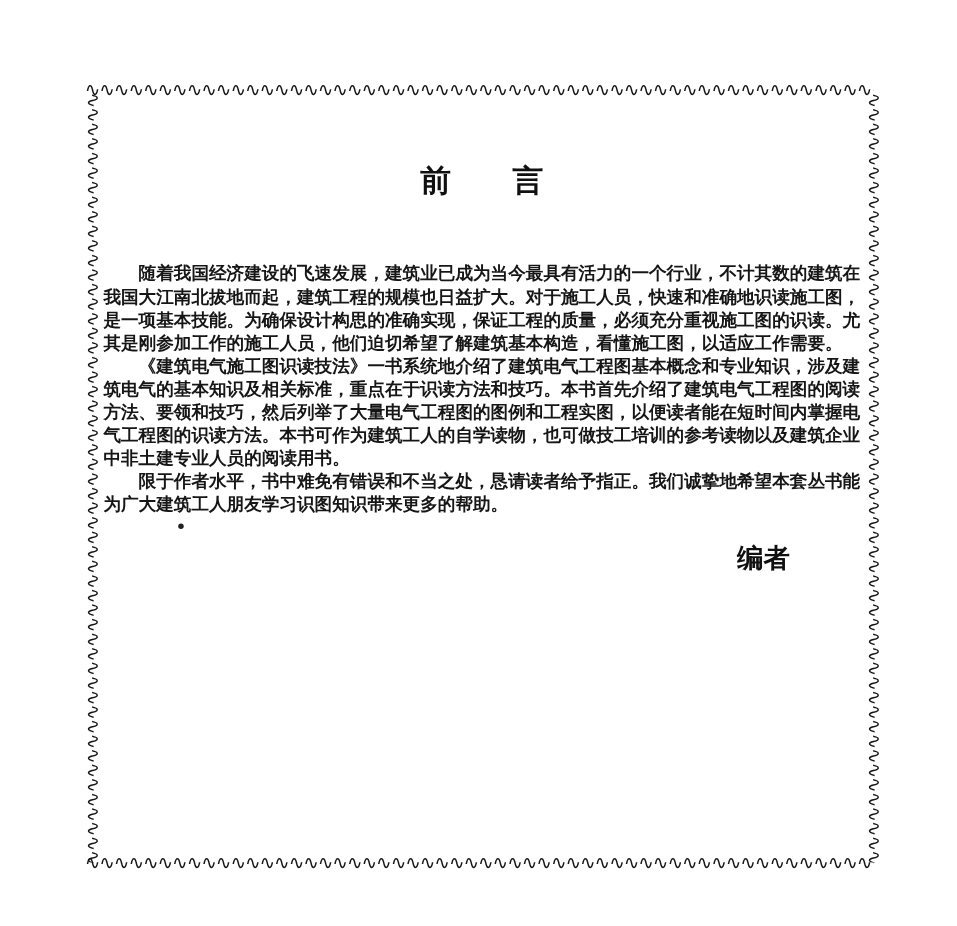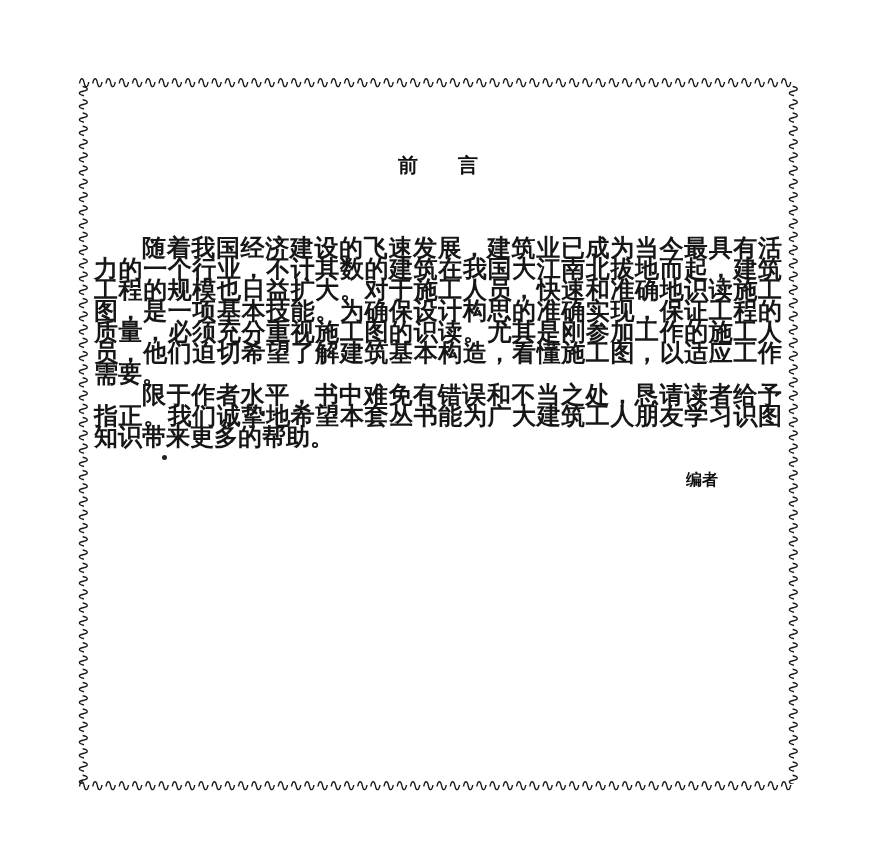--- a/index.html
+++ b/index.html
@@ -38,69 +38,70 @@
 
   .content {
     position: absolute;
     left: 94px;
     top: 148px;
     width: 688px;
   }
   .title {
     margin: 0;
     text-align: center;
-    font-size: 20px;
+    font-size: 28px;
     line-height: 34px;
     font-weight: 700;
     color: #101010;
   }
   .paragraphs {
     margin-top: 56px;
   }
   .paragraphs p {
     margin: 0;
-    font-size: 24px;
+    font-size: 16px;
     line-height: 21px;
     font-weight: 600;
     text-align: justify;
     text-justify: inter-character;
     text-indent: 2em;
     color: #161616;
   }
   .ink-dot {
     width: 5px;
     height: 5px;
     border-radius: 50%;
     background: #222;
     margin: 7px 0 0 68px;
   }
   .signature {
     margin-top: 10px;
     text-align: right;
     padding-right: 64px;
-    font-size: 16px;
+    font-size: 24px;
     font-weight: 700;
     color: #101010;
   }
 </style>
 </head>
 <body>
 
 <div class="page">
 
   <div class="strip strip-top">∿∿∿∿∿∿∿∿∿∿∿∿∿∿∿∿∿∿∿∿∿∿∿∿∿∿∿∿∿∿∿∿∿∿∿∿∿∿∿∿∿∿∿∿∿∿∿∿∿∿∿∿∿∿∿∿∿∿∿∿∿∿∿∿∿∿∿∿∿∿∿∿∿∿∿∿∿∿∿∿∿∿∿∿∿∿∿∿∿∿</div>
   <div class="strip strip-bottom">∿∿∿∿∿∿∿∿∿∿∿∿∿∿∿∿∿∿∿∿∿∿∿∿∿∿∿∿∿∿∿∿∿∿∿∿∿∿∿∿∿∿∿∿∿∿∿∿∿∿∿∿∿∿∿∿∿∿∿∿∿∿∿∿∿∿∿∿∿∿∿∿∿∿∿∿∿∿∿∿∿∿∿∿∿∿∿∿∿∿</div>
   <div class="strip strip-left">∿∿∿∿∿∿∿∿∿∿∿∿∿∿∿∿∿∿∿∿∿∿∿∿∿∿∿∿∿∿∿∿∿∿∿∿∿∿∿∿∿∿∿∿∿∿∿∿∿∿∿∿∿∿∿∿∿∿∿∿∿∿∿∿∿∿∿∿∿∿∿∿∿∿∿∿∿∿∿∿∿∿∿∿∿∿∿∿∿∿</div>
   <div class="strip strip-right">∿∿∿∿∿∿∿∿∿∿∿∿∿∿∿∿∿∿∿∿∿∿∿∿∿∿∿∿∿∿∿∿∿∿∿∿∿∿∿∿∿∿∿∿∿∿∿∿∿∿∿∿∿∿∿∿∿∿∿∿∿∿∿∿∿∿∿∿∿∿∿∿∿∿∿∿∿∿∿∿∿∿∿∿∿∿∿∿∿∿</div>
 
   <div class="content">
     <h1 class="title">前　　言</h1>
 
     <div class="paragraphs">
       <p>随着我国经济建设的飞速发展，建筑业已成为当今最具有活力的一个行业，不计其数的建筑在我国大江南北拔地而起，建筑工程的规模也日益扩大。对于施工人员，快速和准确地识读施工图，是一项基本技能。为确保设计构思的准确实现，保证工程的质量，必须充分重视施工图的识读。尤其是刚参加工作的施工人员，他们迫切希望了解建筑基本构造，看懂施工图，以适应工作需要。</p>
+      <p>《建筑电气施工图识读技法》一书系统地介绍了建筑电气工程图基本概念和专业知识，涉及建筑电气的基本知识及相关标准，重点在于识读方法和技巧。本书首先介绍了建筑电气工程图的阅读方法、要领和技巧，然后列举了大量电气工程图的图例和工程实图，以便读者能在短时间内掌握电气工程图的识读方法。本书可作为建筑工人的自学读物，也可做技工培训的参考读物以及建筑企业中非土建专业人员的阅读用书。</p>
       <p>限于作者水平，书中难免有错误和不当之处，恳请读者给予指正。我们诚挚地希望本套丛书能为广大建筑工人朋友学习识图知识带来更多的帮助。</p>
     </div>
 
     <div class="ink-dot"></div>
 
     <div class="signature">编者</div>
   </div>
 
 </div>
 

